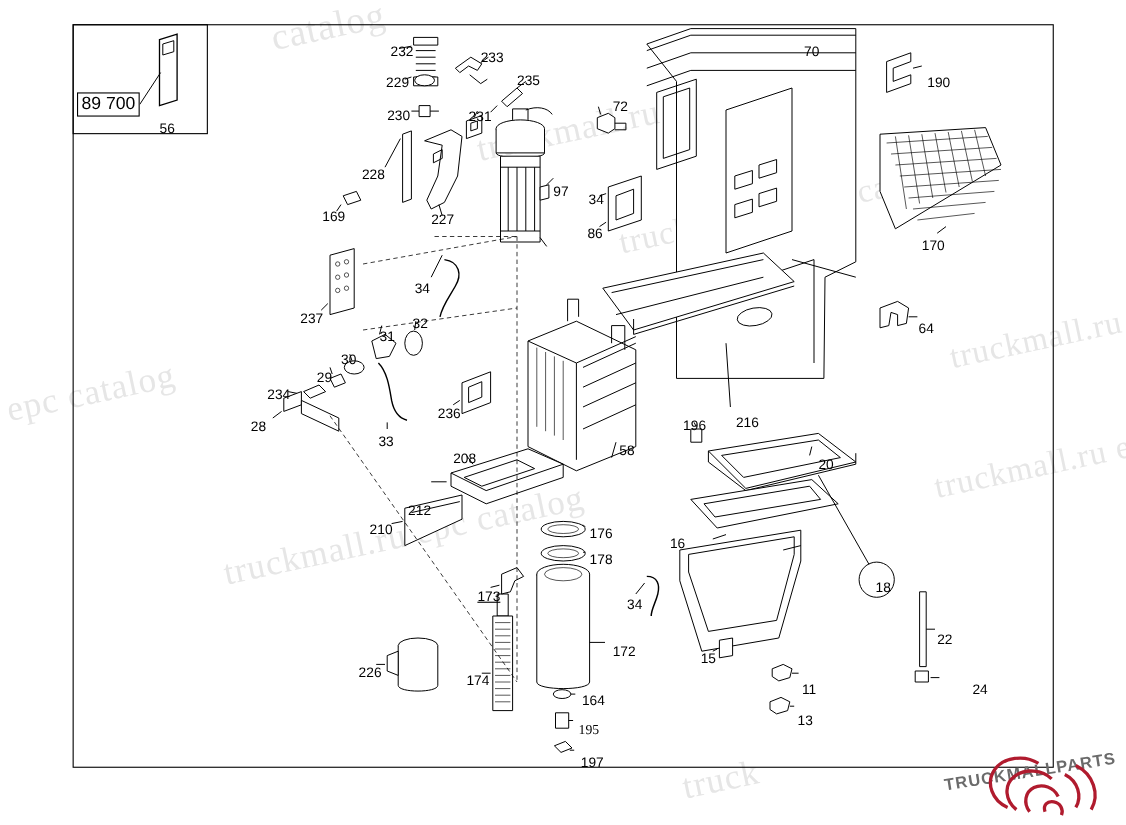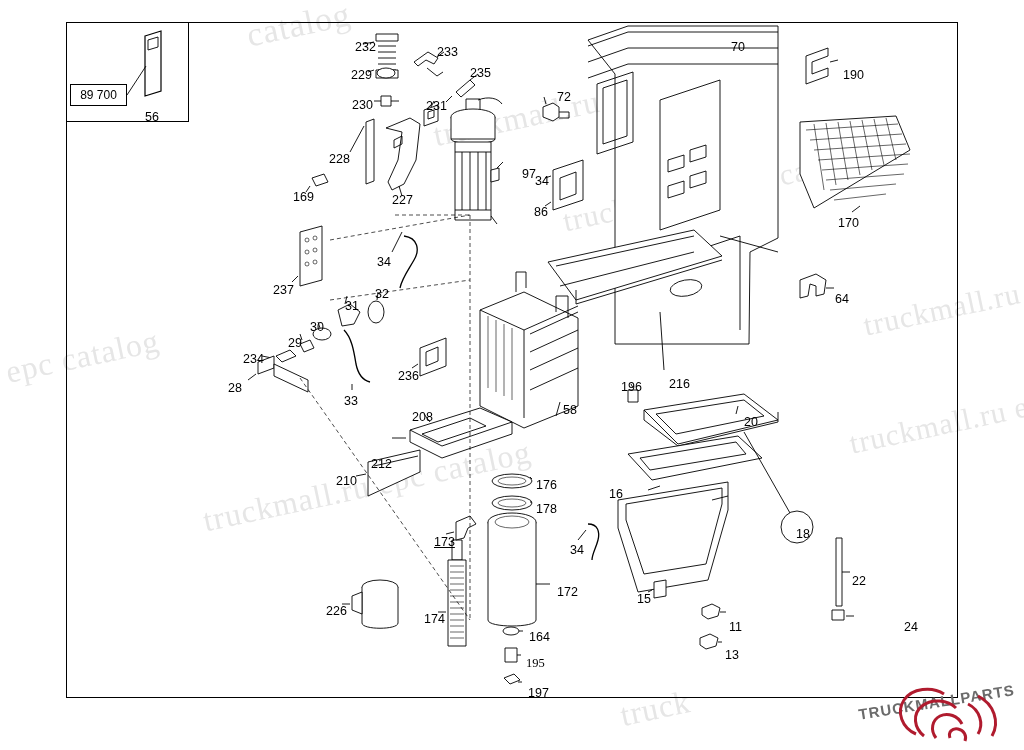--- a/index.html
+++ b/index.html
@@ -50,21 +50,21 @@
     position: absolute;
     left: 70px;
     top: 84px;
     width: 57px;
     height: 22px;
     border: 1.4px solid #000;
     box-sizing: border-box;
     display: flex;
     align-items: center;
     justify-content: center;
-    font-size: 12px;
+    font-size: 16px;
     background: #fff;
     z-index: 6;
   }
   
   .lbl {
     position: absolute;
     font-size: 12.5px;
     color: #000;
     white-space: nowrap;
     z-index: 5;
@@ -465,21 +465,21 @@
       <div class="lbl" style="left: 355px; top: 40px;">232</div>
       <div class="lbl" style="left: 437px; top: 45px;">233</div>
       <div class="lbl" style="left: 351px; top: 68px;">229</div>
       <div class="lbl" style="left: 470px; top: 66px;">235</div>
       <div class="lbl" style="left: 352px; top: 98px;">230</div>
       <div class="lbl" style="left: 426px; top: 99px;">231</div>
       <div class="lbl" style="left: 557px; top: 90px;">72</div>
       <div class="lbl" style="left: 731px; top: 40px;">70</div>
       <div class="lbl" style="left: 843px; top: 68px;">190</div>
       <div class="lbl" style="left: 329px; top: 152px;">228</div>
-      <div class="lbl" style="left: 522px; top: 167px;">97</div>
+      <div class="lbl" style="left: 503px; top: 167px;">97</div>
       <div class="lbl" style="left: 535px; top: 174px;">34</div>
       <div class="lbl" style="left: 534px; top: 205px;">86</div>
       <div class="lbl" style="left: 838px; top: 216px;">170</div>
       <div class="lbl" style="left: 293px; top: 190px;">169</div>
       <div class="lbl" style="left: 392px; top: 193px;">227</div>
       <div class="lbl" style="left: 273px; top: 283px;">237</div>
       <div class="lbl" style="left: 377px; top: 255px;">34</div>
       <div class="lbl" style="left: 375px; top: 287px;">32</div>
       <div class="lbl" style="left: 345px; top: 299px; text-align: center;">31</div>
       <div class="lbl" style="left: 835px; top: 292px;">64</div>
@@ -501,21 +501,21 @@
       <div class="lbl" style="left: 609px; top: 487px;">16</div>
       <div class="lbl" style="left: 796px; top: 527px;">18</div>
       <div class="lbl" style="left: 434px; top: 535px; text-decoration: underline;">173</div>
       <div class="lbl" style="left: 570px; top: 543px;">34</div>
       <div class="lbl" style="left: 557px; top: 585px;">172</div>
       <div class="lbl" style="left: 852px; top: 574px;">22</div>
       <div class="lbl" style="left: 326px; top: 604px;">226</div>
       <div class="lbl" style="left: 424px; top: 612px;">174</div>
       <div class="lbl" style="left: 637px; top: 592px;">15</div>
       <div class="lbl" style="left: 729px; top: 620px;">11</div>
-      <div class="lbl" style="left: 904px; top: 620px;">24</div>
+      <div class="lbl" style="left: 884px; top: 620px;">24</div>
       <div class="lbl" style="left: 529px; top: 630px;">164</div>
       <div class="lbl" style="left: 725px; top: 648px;">13</div>
       <div class="lbl" style="left: 526px; top: 656px; font-family: Liberation Serif, serif;">195</div>
       <div class="lbl" style="left: 528px; top: 686px;">197</div>
     </div>
 
   <div class="brand-text">TRUCKMALLPARTS</div>
   <svg class="brand" viewBox="0 0 160 70">
     <g fill="none" stroke="#b01b2e" stroke-width="3">
       <path d="M58 58 c-14 -6 -20 -22 -12 -34 c8 -12 28 -14 40 -6"></path>

